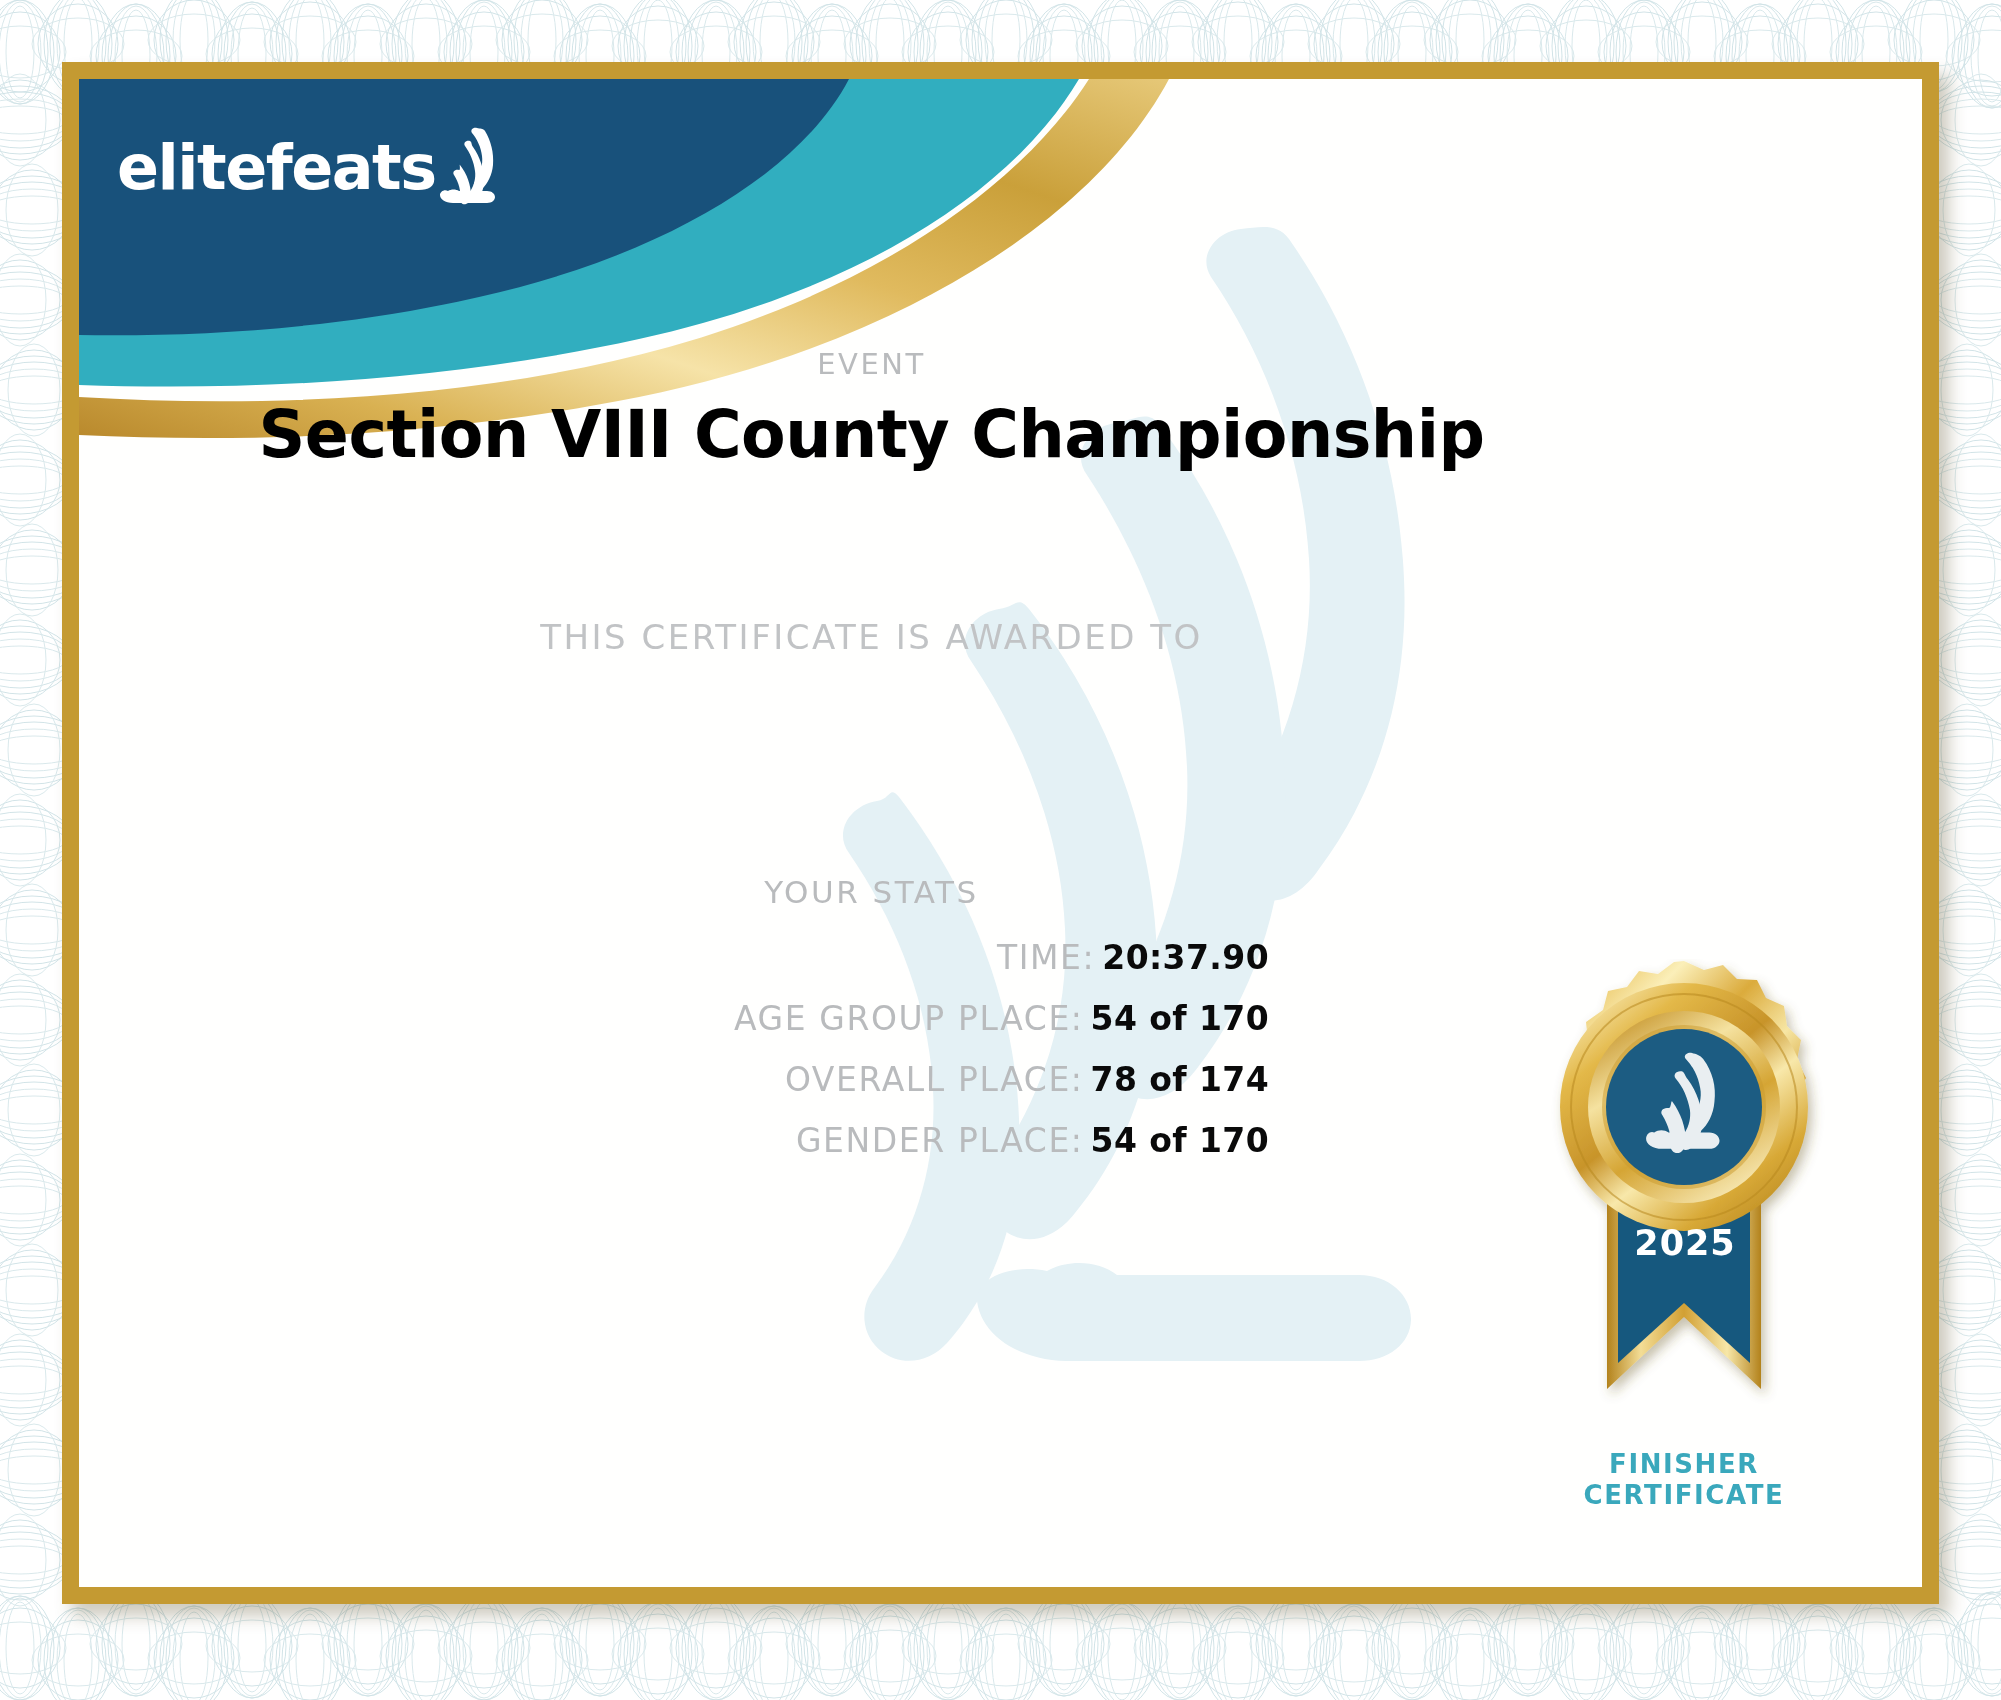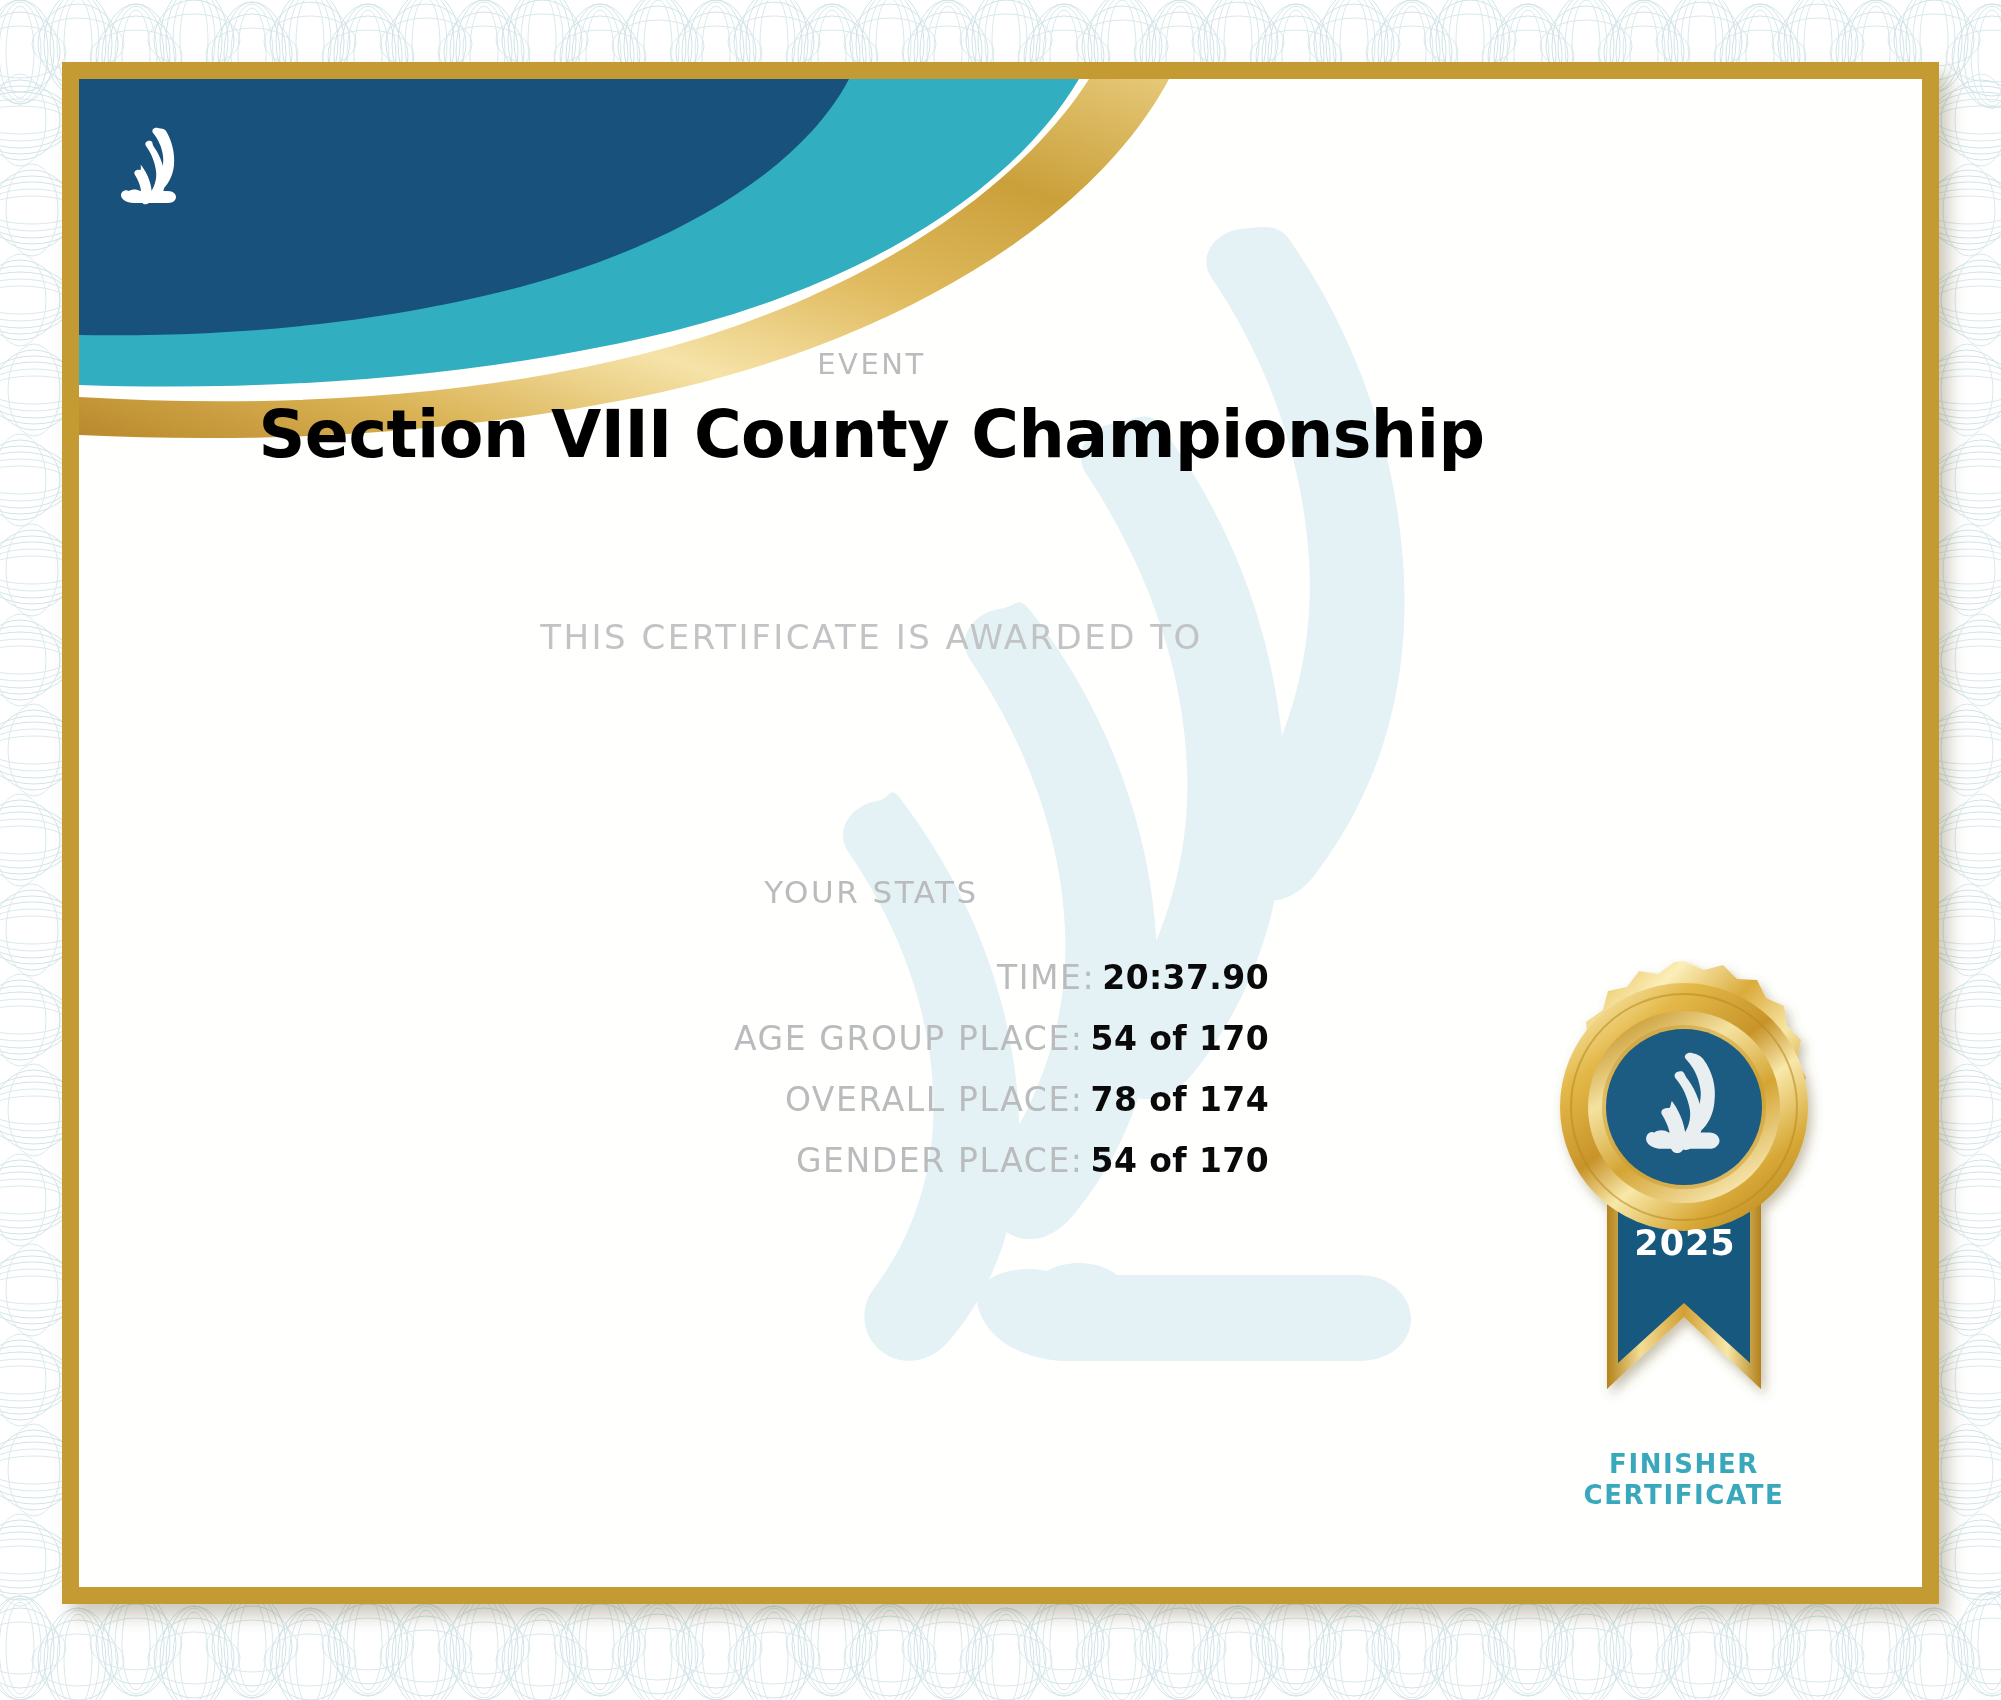--- a/index.html
+++ b/index.html
@@ -174,21 +174,21 @@
     top: 795px;
     width: 1585px;
     text-align: center;
     font-size: 31px;
     color: #b9bbbd;
   }
 
   .stats-list {
     position: absolute;
     left: 0;
-    top: 880px;
+    top: 860px;
     width: 1190px;
     text-align: right;
   }
   .stat-row {
     margin-bottom: 22px;
     white-space: nowrap;
     line-height: 1.18;
   }
   .stat-key {
     font-family: "DejaVu Sans", sans-serif;
@@ -411,20 +411,21 @@
 
         <path d="M0,0 L1090,0 C1010,150 800,270 560,318 C360,358 170,364 0,356
                  L0,318 C200,330 410,318 590,268 C790,212 940,110 1010,0 Z" fill="url(#goldSwoosh)"></path>
 
         <path d="M0,0 L1000,0 C930,118 770,214 560,260 C370,302 170,312 0,306 Z" fill="#31aebf"></path>
 
         <path d="M0,0 L770,0 C720,96 580,178 400,218 C260,250 120,258 0,256 Z" fill="#18517b"></path>
       </svg>
 
       <div class="logo">
+        <span class="logo-word">elitefeats</span>
         <svg class="logo-wing" width="64" height="78" viewBox="0 0 64 78">
           <g fill="#ffffff">
             <path d="M47,4 C53,14 56,26 55,38 C54,48 50,56 44,62 C41,65 37,64 36,60
                      C35,57 37,54 39,51 C43,45 45,37 44,29 C43,20 39,12 34,6
                      C32,3 35,0 39,1 C42,2 45,1 47,4 Z"></path>
             <path d="M35,20 C42,30 46,42 46,54 C46,62 43,69 38,74
                      C35,77 31,76 30,72 C29,69 31,66 33,63 C36,58 38,51 37,44
                      C36,35 32,26 27,19 C25,16 28,13 32,14 C34,15 33,17 35,20 Z"></path>
             <path d="M22,38 C29,47 33,58 33,69 C33,73 31,76 28,77
                      C25,78 22,76 22,72 C23,64 21,56 16,48

